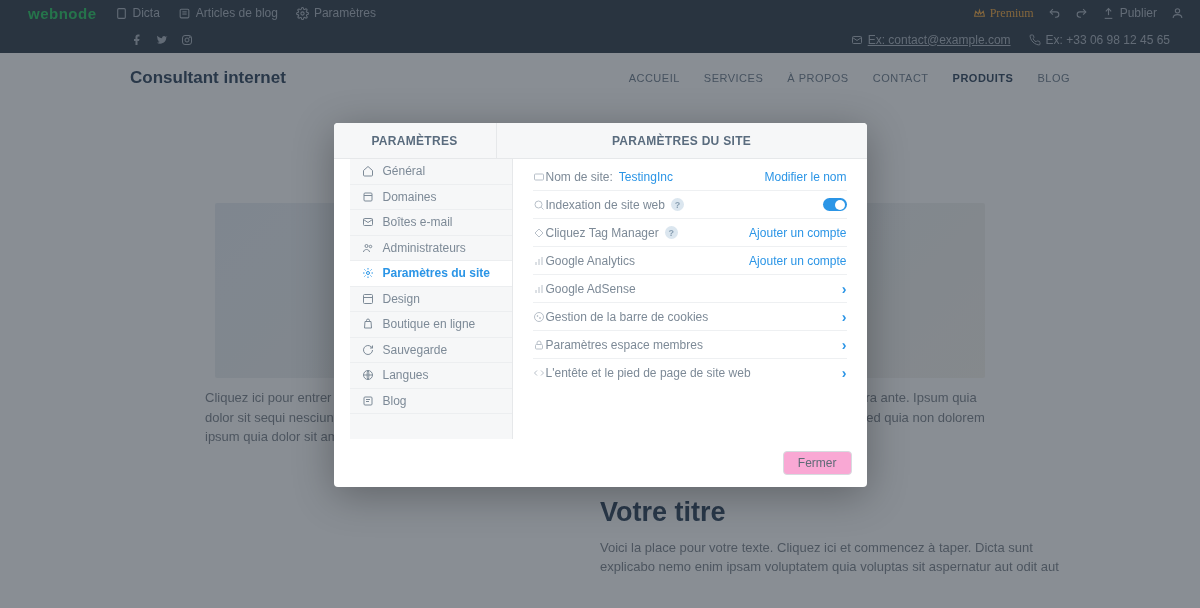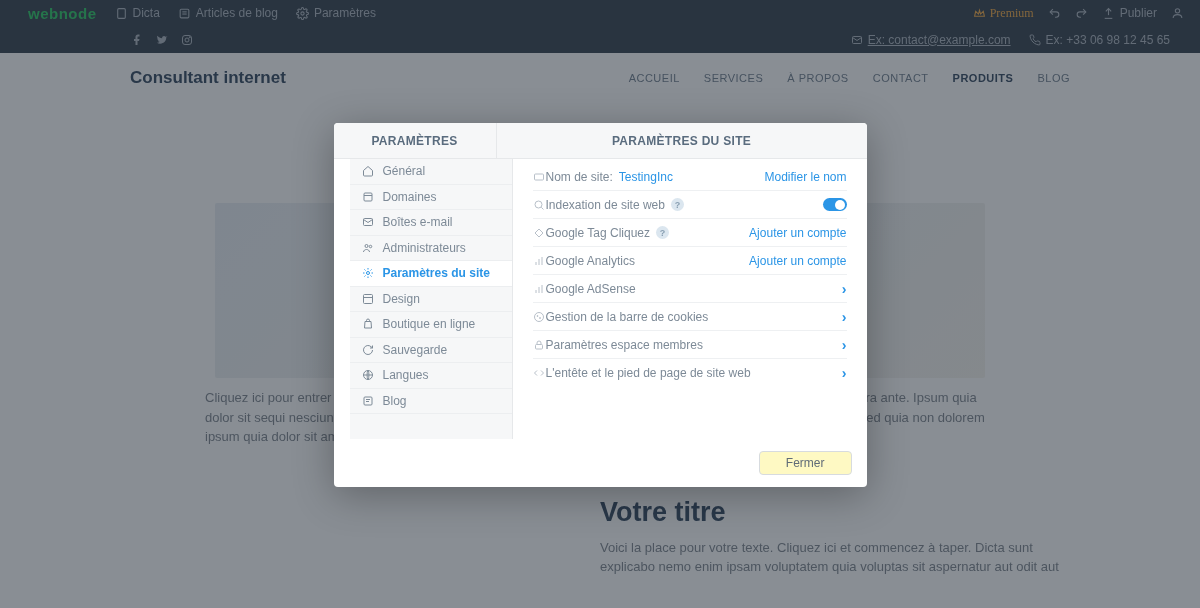--- a/index.html
+++ b/index.html
@@ -146,22 +146,22 @@
   .toggle::after {
     content: ""; position: absolute; right: 1.5px; top: 1.5px;
     width: 10px; height: 10px; background: #fff; border-radius: 50%;
   }
   .chev { color: #2b95e6; font-size: 14px; font-weight: 600; }
   .modal-foot {
     display: flex; justify-content: flex-end;
     padding: 12px 15px;
   }
   .btn-close {
-    border: 1px solid #d7dbdf; background: #fef9c3; color: #5f6b77;
-    font-size: 12px; padding: 4px 26px; border-radius: 4px; cursor: pointer;
+    border: 1px solid #d7dbdf; background: #f9a8d4; color: #5f6b77;
+    font-size: 12px; padding: 4px 14px; border-radius: 4px; cursor: pointer;
   }
   svg { display: block; }
 </style>
 </head>
 <body>
 
 <div class="app-bar">
   <div class="app-bar-left">
     <span class="logo">webnode</span>
     <span class="app-nav-item">
@@ -421,21 +421,21 @@
           </span>
           <span class="toggle"></span>
         </div>
         <div class="row">
           <span class="row-icon">
               <svg width="12" height="12" viewBox="0 0 24 24" fill="none" stroke="currentColor" stroke-width="2">
                 <path d="M20 12l-8 8-8-8 8-8z"></path>
               </svg>
             </span>
           <span class="row-label">
-            <span>Google Tag Cliquez</span>
+            <span>Cliquez Tag Manager</span>
             <span class="help-dot">?</span>
           </span>
           <span class="row-action">Ajouter un compte</span>
         </div>
         <div class="row">
           <span class="row-icon">
               <svg width="12" height="12" viewBox="0 0 24 24" fill="none" stroke="currentColor" stroke-width="2">
                 <line x1="6" y1="20" x2="6" y2="14"></line>
                 <line x1="12" y1="20" x2="12" y2="8"></line>
                 <line x1="18" y1="20" x2="18" y2="4"></line>

